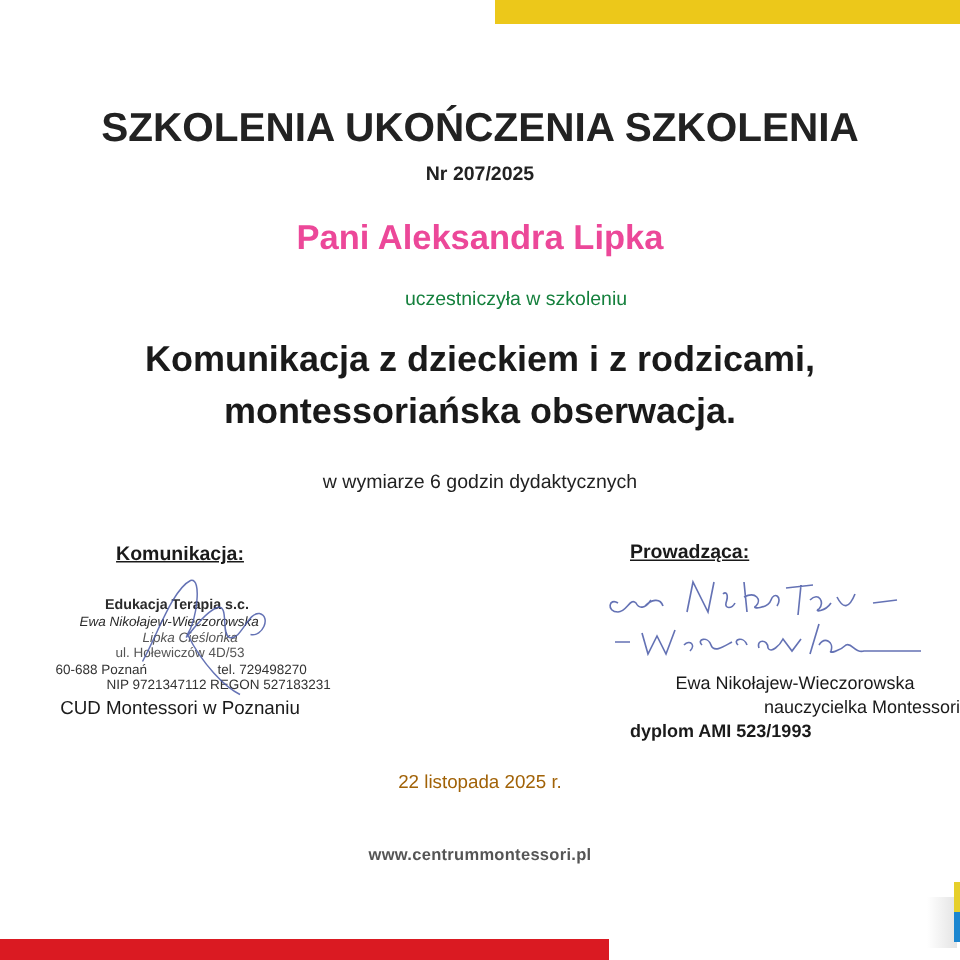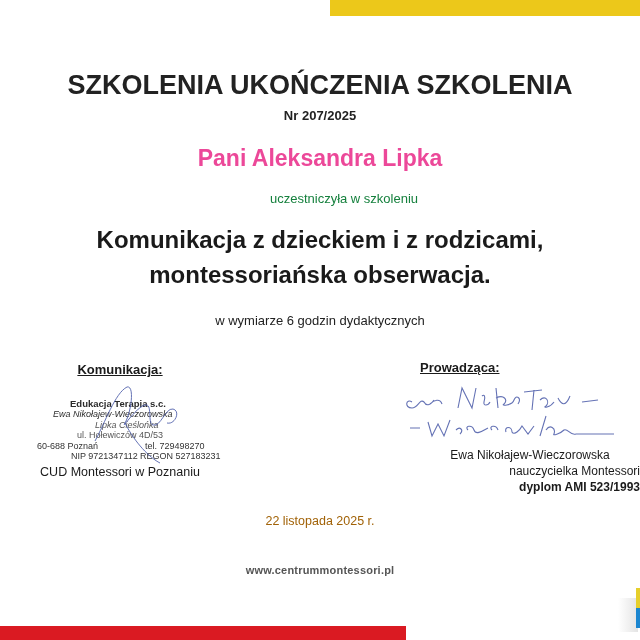--- a/index.html
+++ b/index.html
@@ -39,21 +39,21 @@
     .stamp .s6b { left: 110px; top: 58px; font-size: 9px; color: #333; }
     .stamp .s7 { left: 2px; top: 68px; font-size: 9px; color: #333; margin-left: 34px; }
     .stamp .s7b { left: 105px; top: 68px; font-size: 9px; color: #333; }
     .stamp svg { position: absolute; left: 0; top: 0; }
 
     .org-name { position: absolute; left: 30px; width: 180px; top: 465px; text-align: center; font-size: 12.5px; color: #1a1a1a; }
 
     .sig { position: absolute; left: 400px; top: 380px; }
     .lead-name { position: absolute; left: 420px; width: 220px; top: 448px; text-align: center; font-size: 12px; color: #1a1a1a; }
     .lead-title { position: absolute; left: 420px; width: 220px; top: 464px; text-align: right; font-size: 12px; color: #1a1a1a; }
-    .lead-diploma { position: absolute; left: 420px; width: 220px; top: 480px; text-align: right; font-size: 12px; font-weight: bold; color: #1a1a1a; }
+    .lead-diploma { position: absolute; left: 420px; width: 220px; top: 480px; text-align: left; font-size: 12px; font-weight: bold; color: #1a1a1a; }
     .col-right .role-label { display: block; }
 
     .date { top: 514px; font-size: 12.5px; color: #a16207; }
     .site { top: 552px; font-size: 11px; font-weight: bold; color: #555; letter-spacing: 0.2px; margin-top: 12px; }
   </style>
 </head>
 <body>
 
 <div class="abs bar-top"></div>
 <div class="abs bar-bottom"></div>

